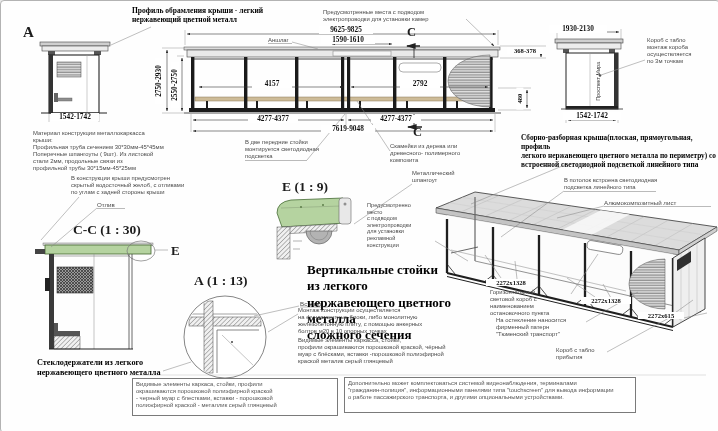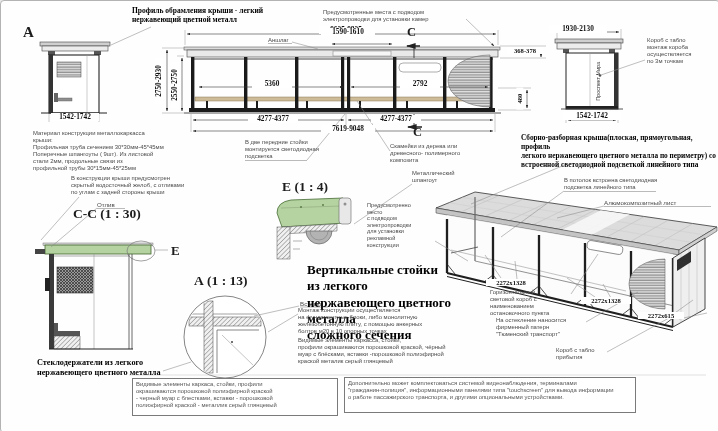--- a/index.html
+++ b/index.html
@@ -285,31 +285,31 @@
         <path class="ldr" d="M678,318 L706,312"></path>
     <path class="ldr" d="M585,321 L637,291"></path>
     <path class="ldr" d="M606,351 L668,317"></path>
     <line x1="128" y1="374" x2="705" y2="374" stroke="#c0c0c0" stroke-width=".5"></line>
   </g>
 </svg>
 
   <div class="head" style="left:22px;top:24px;font-size:15px">А</div>
   <div class="head" style="left:406px;top:25px;font-size:12.5px;font-weight:bold">С</div>
   <div class="head" style="left:412px;top:125px;font-size:12.5px;font-weight:bold">С</div>
-  <div class="head" style="left:72px;top:206px">С-С (1 : 30)</div>
-  <div class="head" style="left:281px;top:179px">Е (1 : 4)</div>
+  <div class="head" style="left:72px;top:222px">С-С (1 : 30)</div>
+  <div class="head" style="left:281px;top:179px">Е (1 : 9)</div>
   <div class="head" style="left:170px;top:243px;font-size:13px">Е</div>
   <div class="head" style="left:193px;top:273px">А (1 : 13)</div>
 
   <div class="dim" style="left:50px;top:112px;width:46px">1542-1742</div>
   <div class="dim rot" style="left:135px;top:76px;width:44px">2750-2930</div>
   <div class="dim rot" style="left:151px;top:80px;width:44px">2550-2750</div>
   <div class="dim" style="left:318px;top:25px;width:52px">9625-9825</div>
-  <div class="dim" style="left:320px;top:27px;width:52px">1590-1610</div>
-  <div class="dim" style="left:251px;top:79px;width:38px">5360</div>
+  <div class="dim" style="left:320px;top:35px;width:52px">1590-1610</div>
+  <div class="dim" style="left:251px;top:79px;width:38px">4157</div>
   <div class="dim" style="left:399px;top:79px;width:38px">2792</div>
   <div class="dim" style="left:247px;top:114px;width:48px">4277-4377</div>
   <div class="dim" style="left:370px;top:114px;width:48px">4277-4377</div>
   <div class="dim" style="left:320px;top:124px;width:52px">7619-9048</div>
   <div class="dim s" style="left:506px;top:46px;width:34px">368-378</div>
   <div class="dim s rot" style="left:508px;top:94px;width:20px">480</div>
   <div class="dim" style="left:548px;top:24px;width:56px">1930-2130</div>
   <div class="dim" style="left:562px;top:111px;width:56px">1542-1742</div>
   <div class="dim s" style="left:485px;top:278px;width:48px">2272х1328</div>
   <div class="dim s" style="left:580px;top:296px;width:48px">2272х1328</div>

